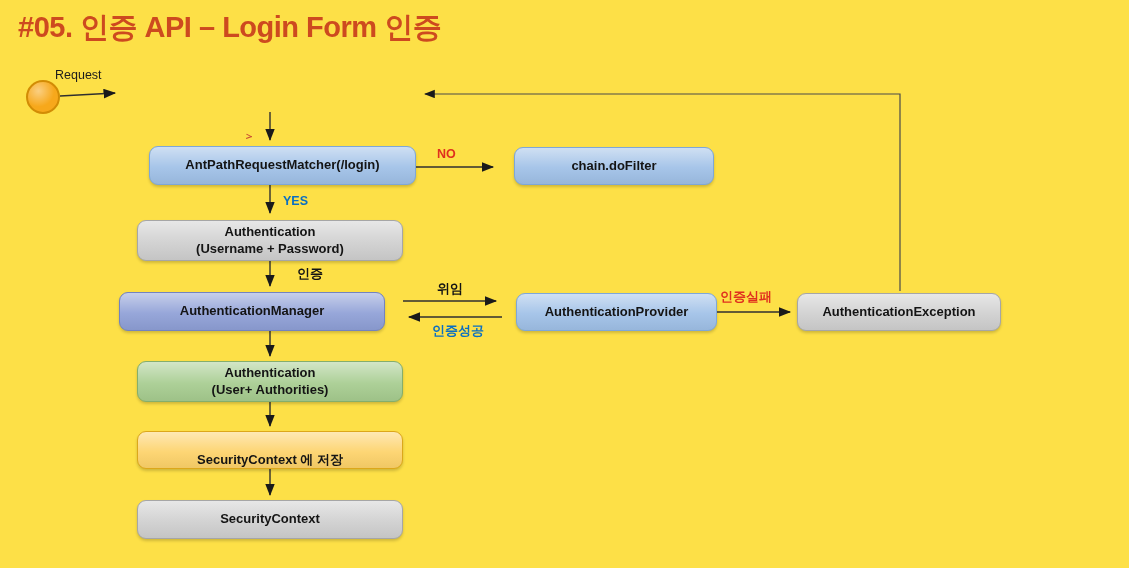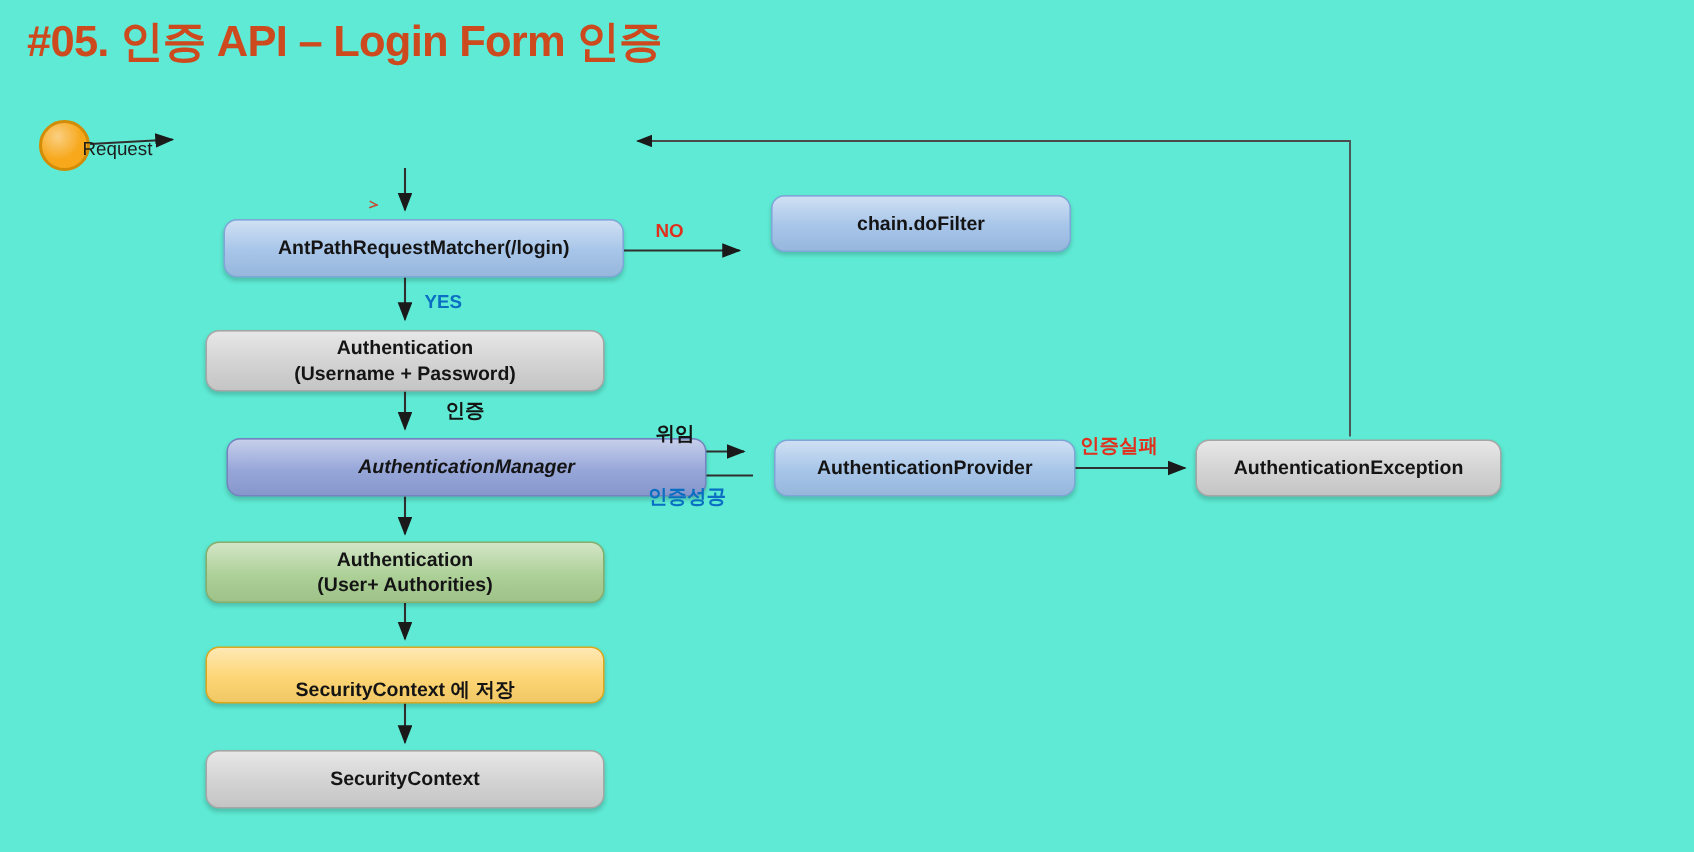--- a/index.html
+++ b/index.html
@@ -1,18 +1,18 @@
 <!DOCTYPE html>
 <html style="--title-accent: #cd4a1f; --label-yes-blue: #0a6fc2; --label-no-red: #e0301e; --node-orange: #f9ad80; --node-blue: #9fc0e7; --node-periwinkle: #8e9fd6; --node-gray: #cfcfcf; --node-green: #a6cc8f; --node-yellow: #fdd269; --start-circle: #f7a81b;"><head>
 <meta charset="utf-8">
 <style>
   html,body{margin:0;padding:0;background:#e9e9e9;}
   .slide{
     position:relative; width:1129px; height:568px; overflow:hidden;
-    background:#5eead4;
+    background:#fde047;
     font-family:"Liberation Sans","DejaVu Sans",sans-serif;
   }
   .title{
     position:absolute; left:18px; top:8px; margin:0;
     font-size:29px; font-weight:800; letter-spacing:-0.5px;
     color:var(--title-accent,#cd4a1f); white-space:nowrap;
   }
   .wires{position:absolute;left:0;top:0;width:1129px;height:568px;}
   .node{
     position:absolute; box-sizing:border-box;
@@ -32,21 +32,21 @@
   .start-circle{
     position:absolute; left:26px; top:80px; width:34px; height:34px;
     border-radius:50%; box-sizing:border-box;
     background:var(--start-circle,#f7a81b);
     background-image:radial-gradient(circle at 35% 30%, rgba(255,255,255,.45), rgba(255,255,255,0) 55%);
     border:2px solid #d28c05;
   }
   .lbl{
     position:absolute; font-size:13px; font-weight:700; color:#141414; white-space:nowrap;
   }
-  .lbl.plain{font-weight:400; font-size:12.5px; color:#1c1c1c;margin-top:24px;}
+  .lbl.plain{font-weight:400; font-size:12.5px; color:#1c1c1c;}
   .lbl.no, .lbl.fail {color:var(--label-no-red,#e0301e); font-size:12.5px;}
   .lbl.yes,.lbl.success{color:var(--label-yes-blue,#0a6fc2); font-size:12.5px;}
   .redmark{
     position:absolute; left:246px; top:134px; width:6px; height:5px;
   }
   .redmark::before,.redmark::after{
     content:""; position:absolute; left:0; top:0; width:6px; height:1.4px;
     background:#c74b33;
   }
   .redmark::before{transform:rotate(28deg); top:1px;}
@@ -80,30 +80,30 @@
   </svg>
 
   <div class="start-circle"></div>
   <span class="lbl plain" style="left:55px;top:68px;">Request</span>
 
 
   <div class="node blue hl" style="left:135px;top:146px;width:267px;height:39px;">
     <span>AntPathRequestMatcher(/login)</span>
   </div>
 
-  <div class="node blue hl" style="left:500px;top:130px;width:200px;height:38px;">
+  <div class="node blue hl" style="left:500px;top:147px;width:200px;height:38px;">
     <span>chain.doFilter</span>
   </div>
 
   <div class="node gray hl" style="left:137px;top:220px;width:266px;height:41px;">
     <span>Authentication</span>
     <span>(Username + Password)</span>
   </div>
 
-  <div class="node periwinkle hl" style="left:151px;top:292px;width:320px;height:39px;font-style:italic;">
+  <div class="node periwinkle hl" style="left:119px;top:292px;width:266px;height:39px;">
     <span>AuthenticationManager</span>
   </div>
 
   <div class="node blue hl" style="left:502px;top:293px;width:201px;height:38px;justify-content:center;">
     <span>AuthenticationProvider</span>
   </div>
 
   <div class="node gray hl" style="left:797px;top:293px;width:204px;height:38px;justify-content:center;">
     <span>AuthenticationException</span>
   </div>

